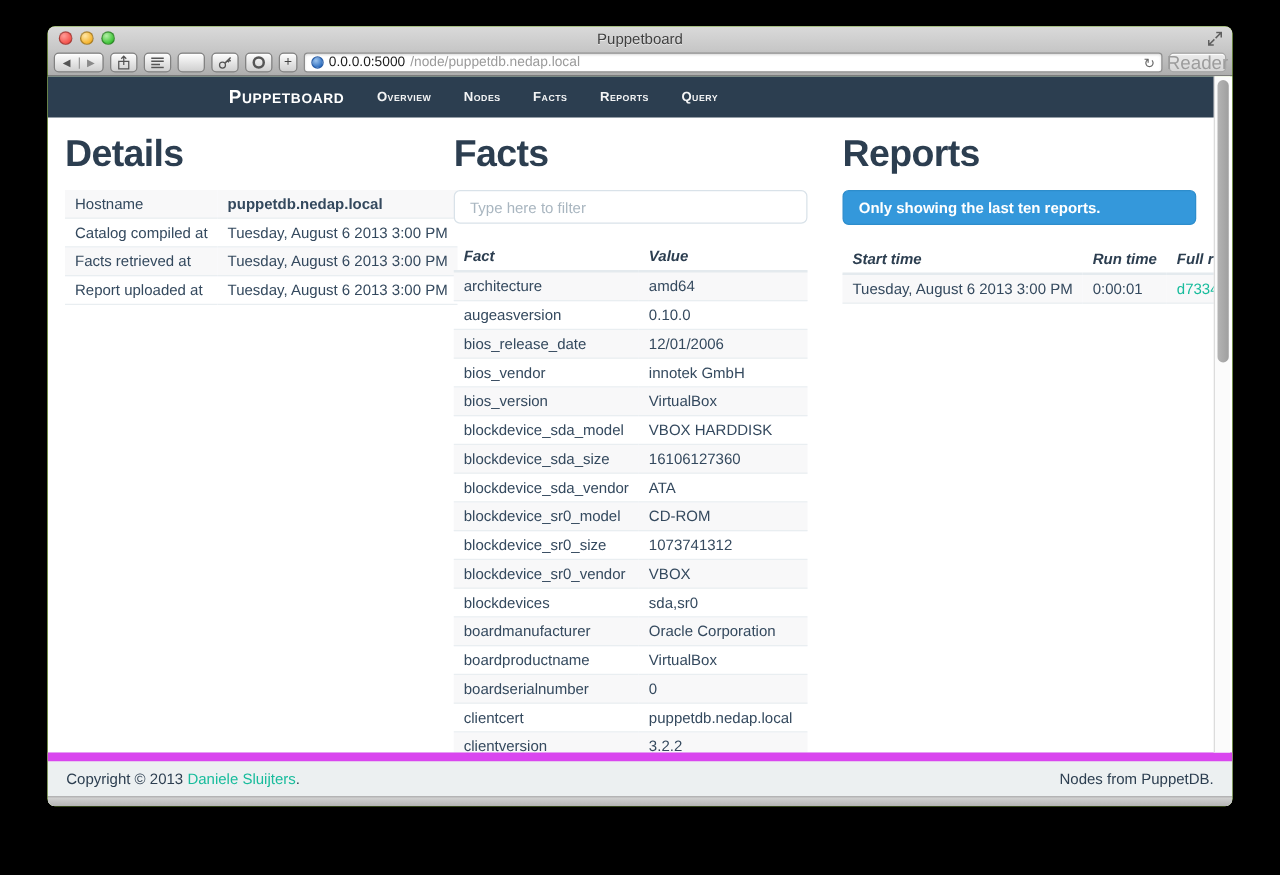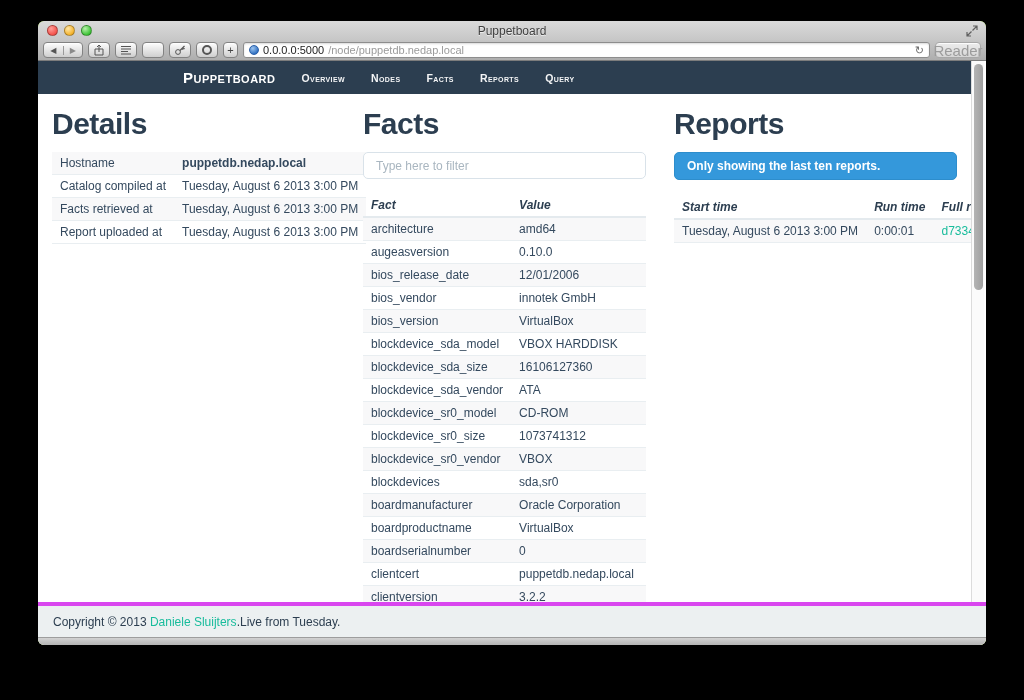--- a/index.html
+++ b/index.html
@@ -109,22 +109,22 @@
 
   .alert-info {
     background: #3498db; border: 1px solid #2d8dcc; color: #fff;
     font-weight: bold; font-size: 12px; padding: 6px 12px; border-radius: 5px;
     margin-bottom: 16px;
   }
 
   
   .page-footer {
     position: absolute; left: 0; bottom: 8px; width: 100%; height: 35px;
-    background: #ecf0f1; border-top: 4px solid #d946ef;
-    display: flex; align-items: center; justify-content: flex-start;
+    background: #ecf0f1; border-top: 7px solid #d946ef;
+    display: flex; align-items: center; justify-content: space-between;
     padding: 0 15px; font-size: 12px; color: #2c3e50;
   }
   .page-footer a { color: #18bc9c; text-decoration: none; }
 
   
   .bottom-strip {
     position: absolute; left: 0; bottom: 0; width: 100%; height: 8px;
     background: linear-gradient(#d2d2d2, #b4b4b4); border-top: 1px solid #9d9d9d;
   }
 
@@ -339,21 +339,21 @@
             </tbody>
         </table>
       </div>
 
     </div>
 
     <div class="page-footer">
       <span>
         <span>Copyright © 2013 </span><a href="#">Daniele Sluijters</a><span>.</span>
       </span>
-      <span>Live from Tuesday.</span>
+      <span>Nodes from PuppetDB.</span>
     </div>
 
     <div class="scroll-track">
       <div class="scroll-thumb"></div>
     </div>
 
     <div class="bottom-strip"></div>
 
   </div>
 </div>

